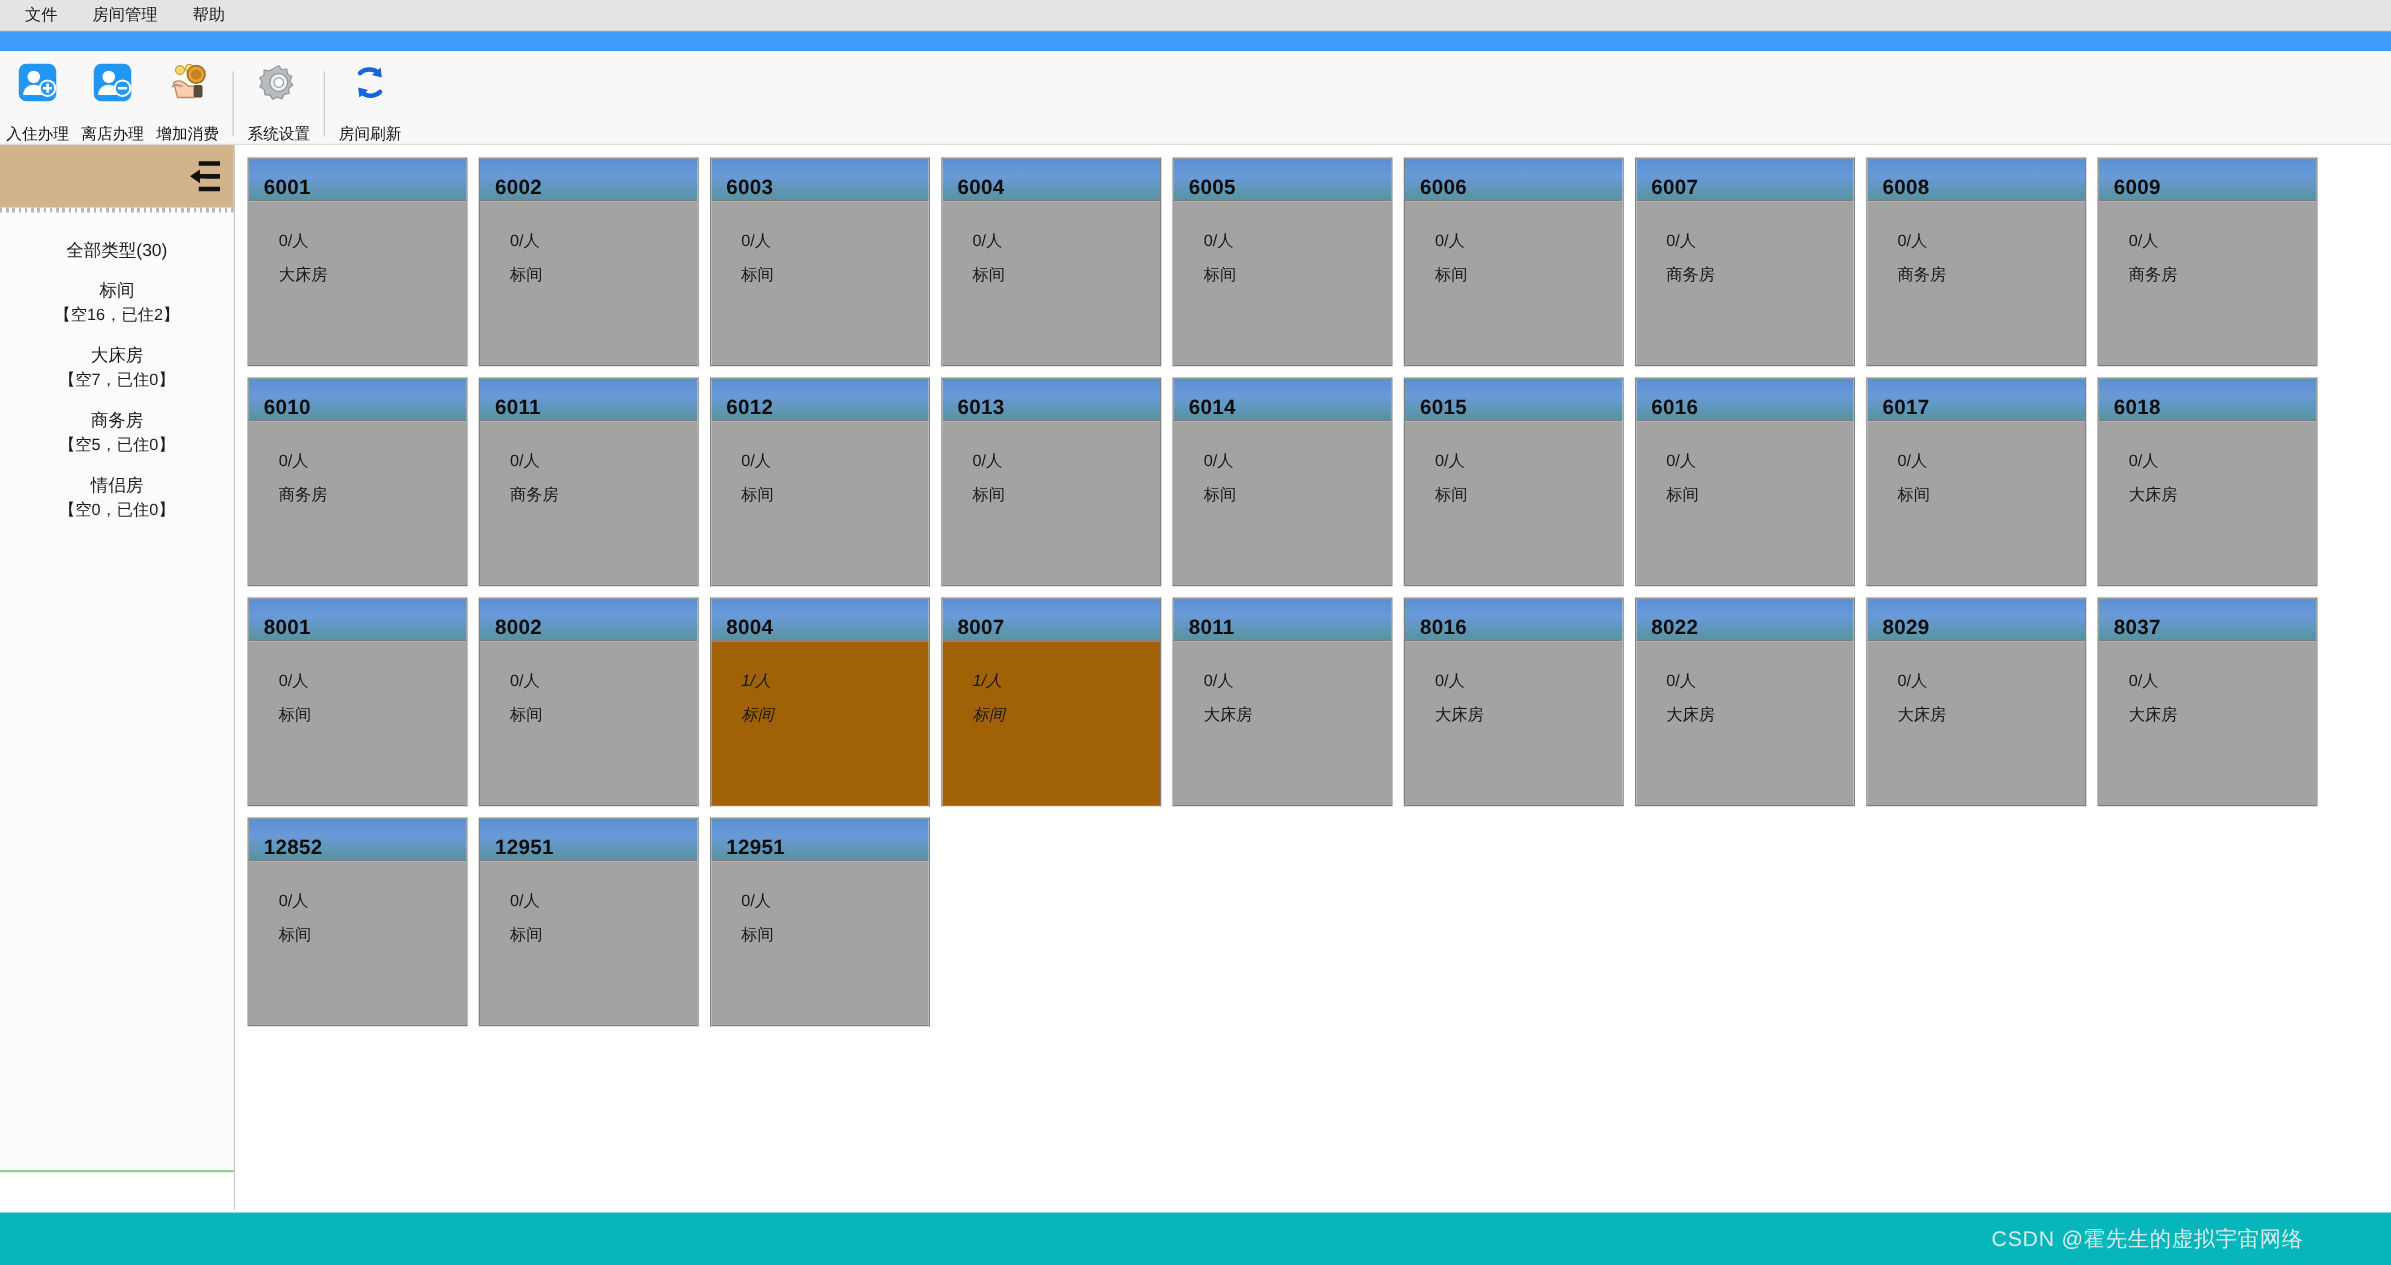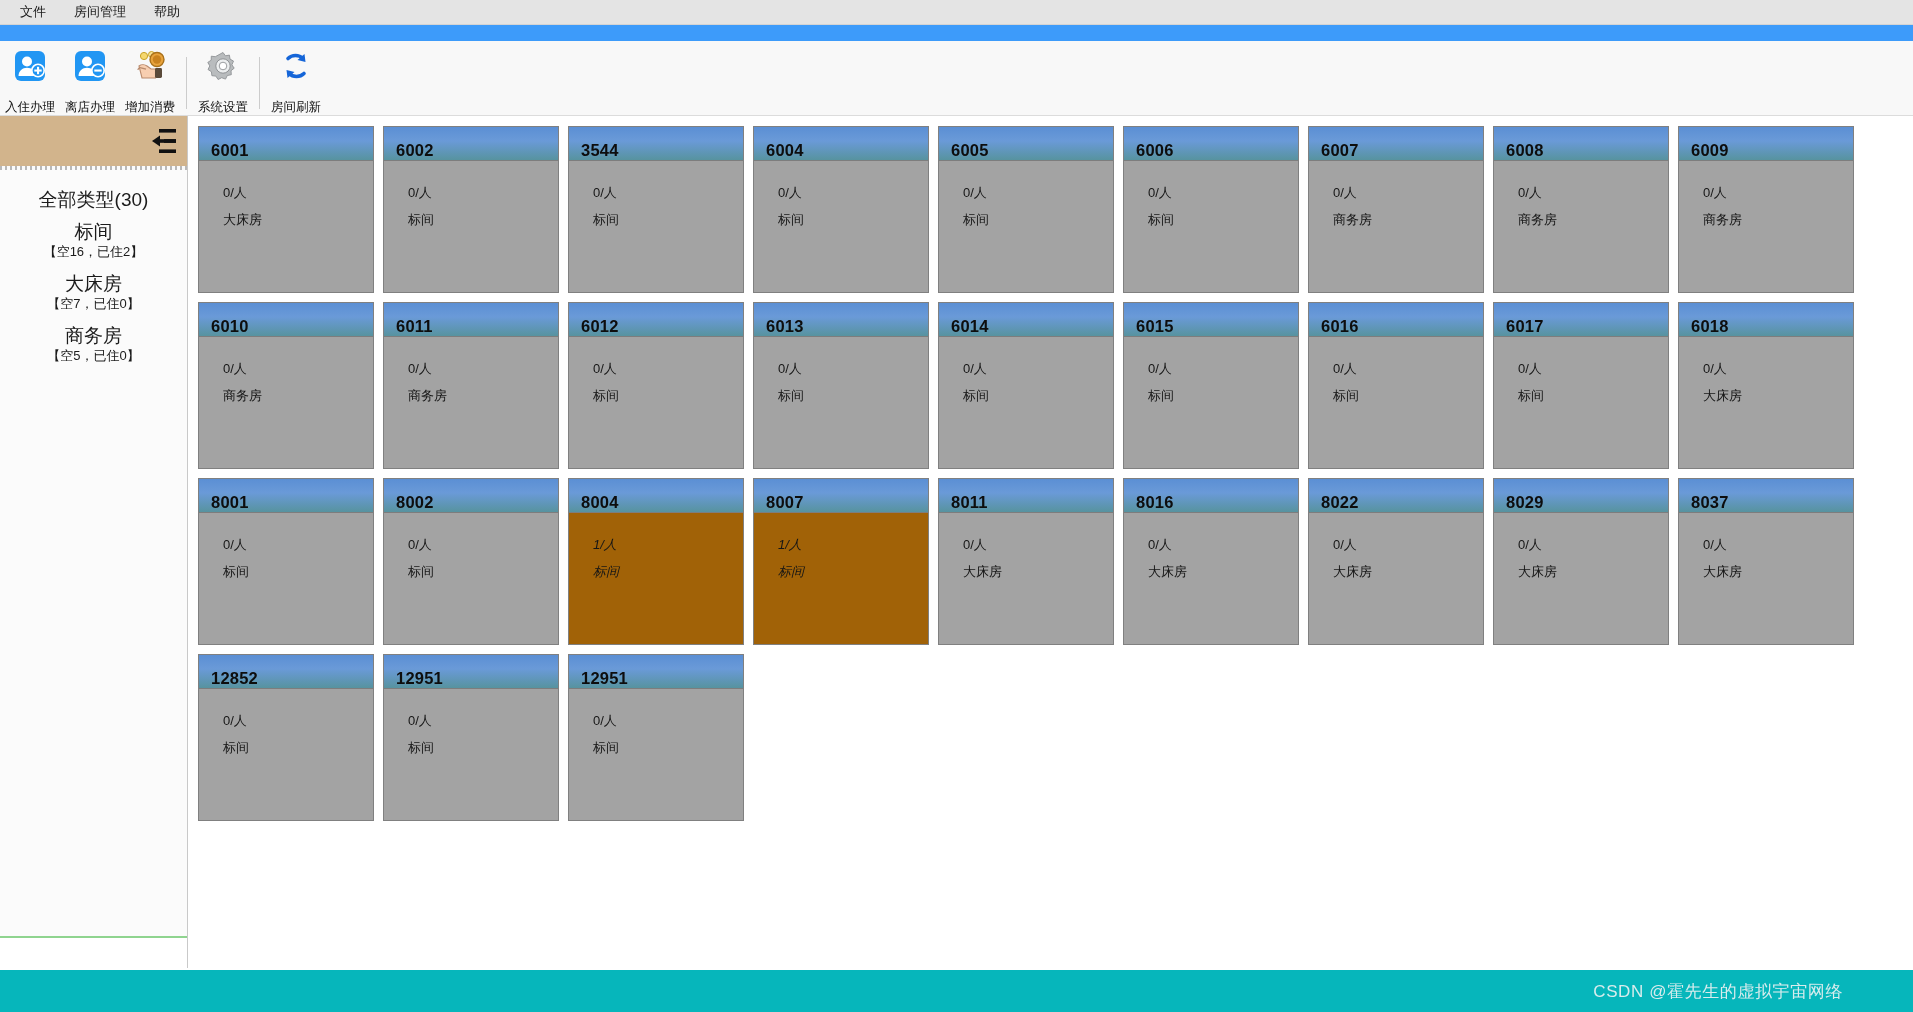--- a/index.html
+++ b/index.html
@@ -119,21 +119,21 @@
   #type-list {
     padding-top: 14px;
     flex: 1;
     overflow: hidden;
   }
   .type-entry {
     text-align: center;
     padding: 6px 4px;
     cursor: default;
   }
-  .type-name { font-size: 19px; color: #1b1b1b; line-height: 20px; }
+  .type-name { font-size: 14px; color: #1b1b1b; line-height: 20px; }
   .type-stat { font-size: 13px; color: #1b1b1b; line-height: 20px; }
   #sidebar-footline {
     height: 2px;
     background: #8fd48f;
   }
   #sidebar-tail { flex: 0 0 30px; background: #ffffff; }
 
   
   #room-area {
     flex: 1;
@@ -301,20 +301,24 @@
           <div class="type-stat">【空16，已住2】</div>
         </div>
         <div class="type-entry">
           <div class="type-name">大床房</div>
           <div class="type-stat">【空7，已住0】</div>
         </div>
         <div class="type-entry">
           <div class="type-name">商务房</div>
           <div class="type-stat">【空5，已住0】</div>
         </div>
+        <div class="type-entry">
+          <div class="type-name">情侣房</div>
+          <div class="type-stat">【空0，已住0】</div>
+        </div>
       </div>
     <div id="sidebar-footline"></div>
     <div id="sidebar-tail"></div>
   </div>
 
   <div id="room-area">
     <div id="room-grid">
         <div class="room-card">
           <div class="room-head">
             <span class="room-no">6001</span>
@@ -328,21 +332,21 @@
           <div class="room-head">
             <span class="room-no">6002</span>
           </div>
           <div class="room-body">
             <div class="room-line">0/人</div>
             <div class="room-line">标间</div>
           </div>
         </div>
         <div class="room-card">
           <div class="room-head">
-            <span class="room-no">3544</span>
+            <span class="room-no">6003</span>
           </div>
           <div class="room-body">
             <div class="room-line">0/人</div>
             <div class="room-line">标间</div>
           </div>
         </div>
         <div class="room-card">
           <div class="room-head">
             <span class="room-no">6004</span>
           </div>

